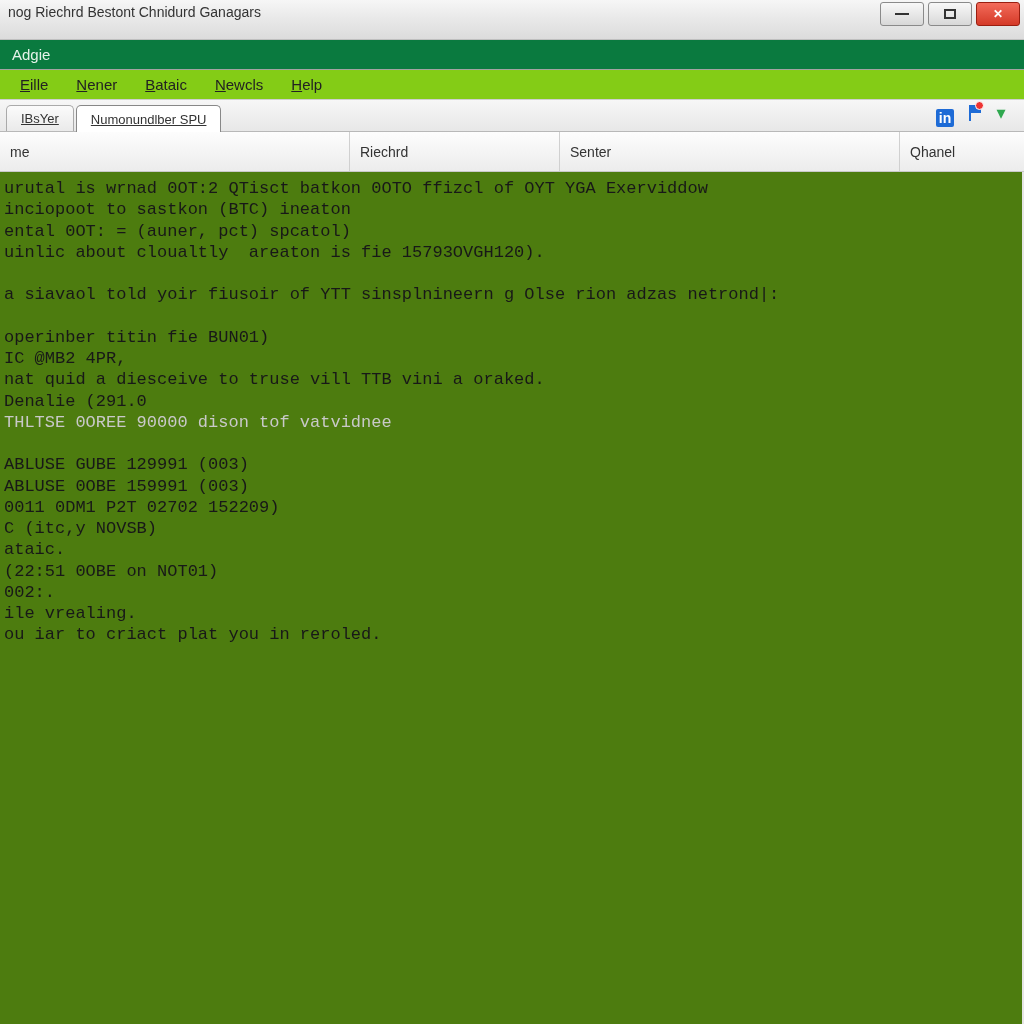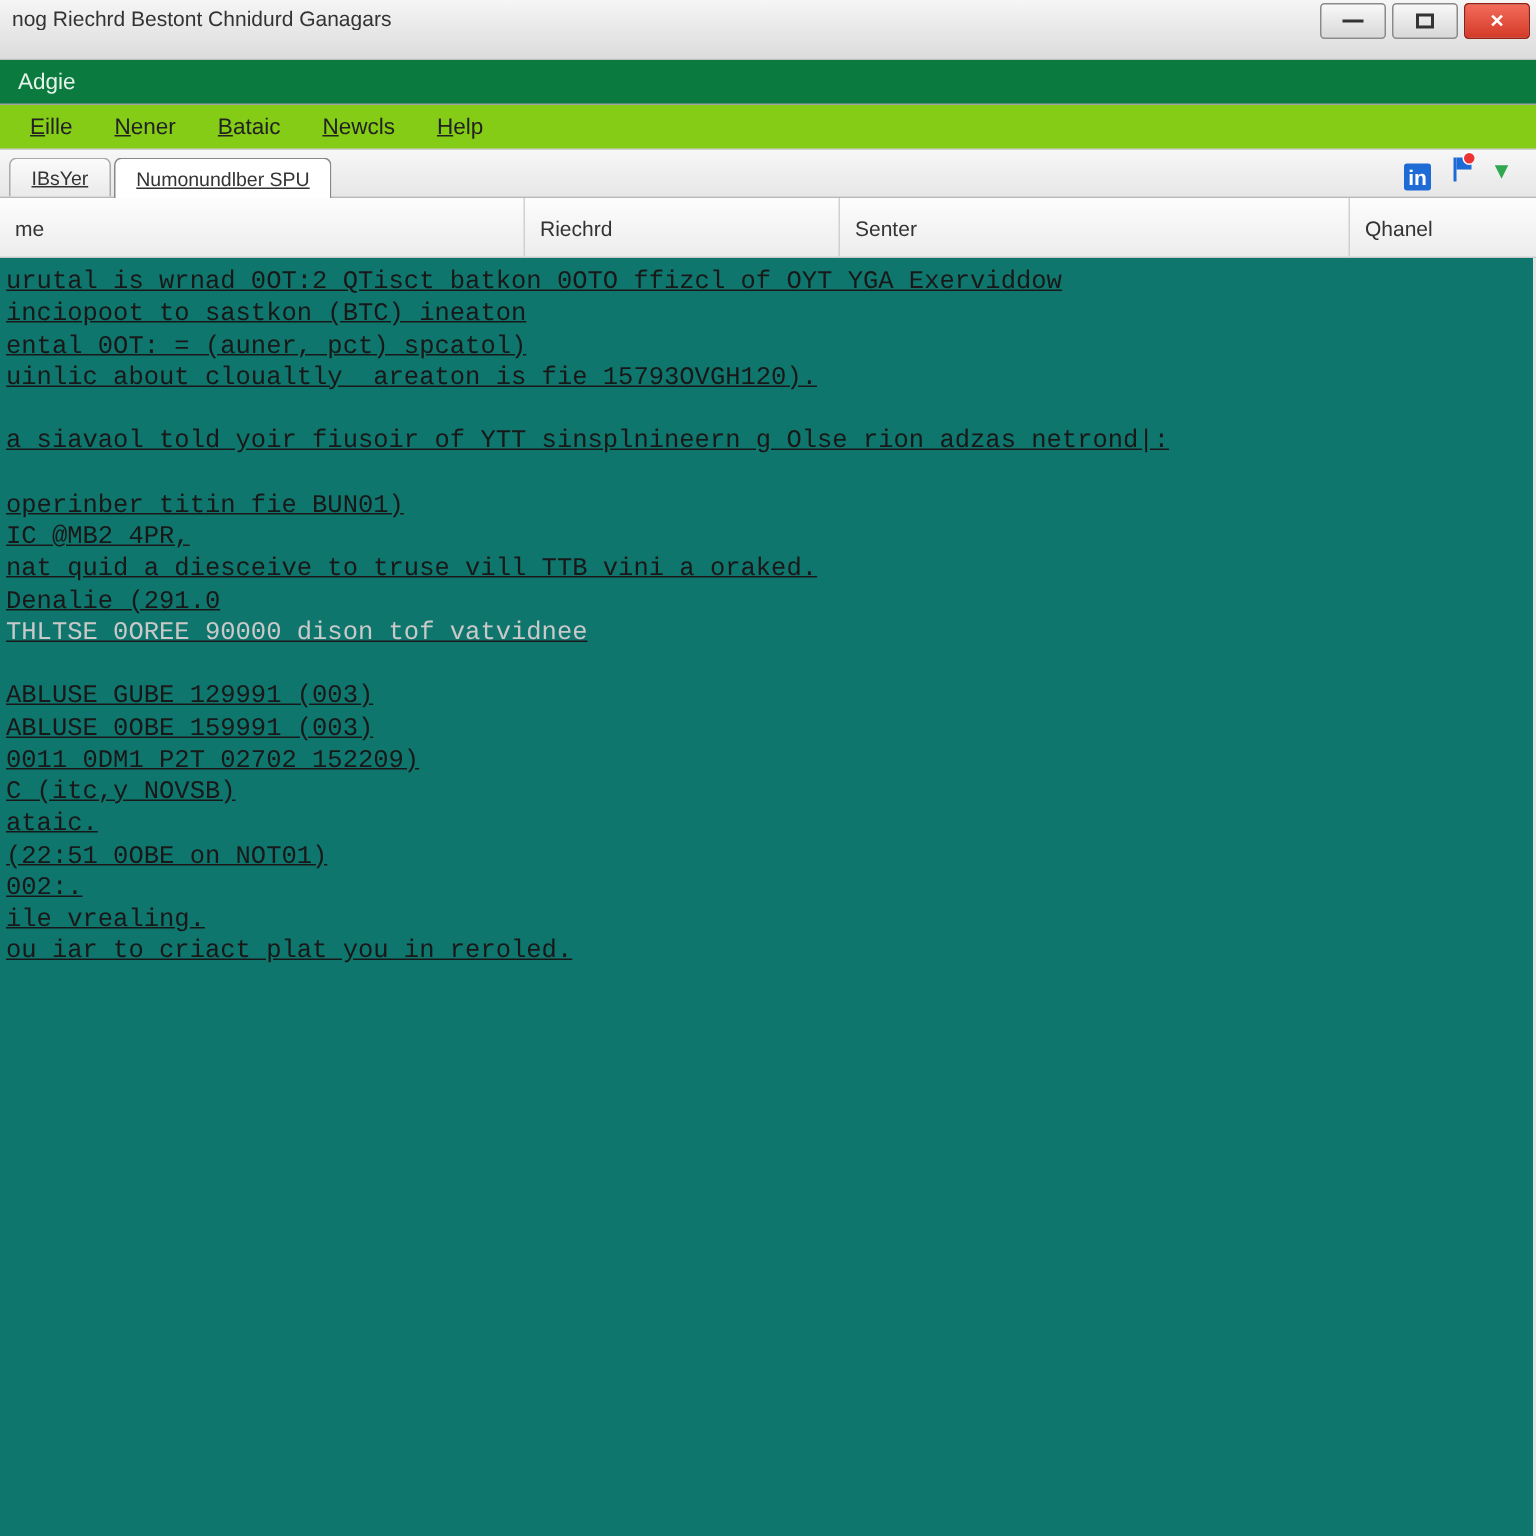--- a/index.html
+++ b/index.html
@@ -108,30 +108,29 @@
     border-right: 1px solid #d0d0d0;
   }
   .col.c1 { width: 350px; }
   .col.c2 { width: 210px; }
   .col.c3 { width: 340px; }
   .col.c4 { flex: 1; border-right: none; }
 
   
   .content {
     flex: 1;
-    background: #0f766e;
+    background: #4d7c0f;
     padding: 6px 4px;
     font-family: "Consolas", "Courier New", monospace;
     font-size: 17px;
     line-height: 1.25;
     color: #181818;
     white-space: pre;
     overflow: hidden;
     border-right: 2px solid #e6e6e6;
-    text-decoration: underline;
   }
   .faded { color: #c9c9c9; }
 </style>
 </head>
 <body>
 
 <div class="window">
 
   <div class="titlebar">
     <span class="title">nog Riechrd Bestont Chnidurd Ganagars</span>

